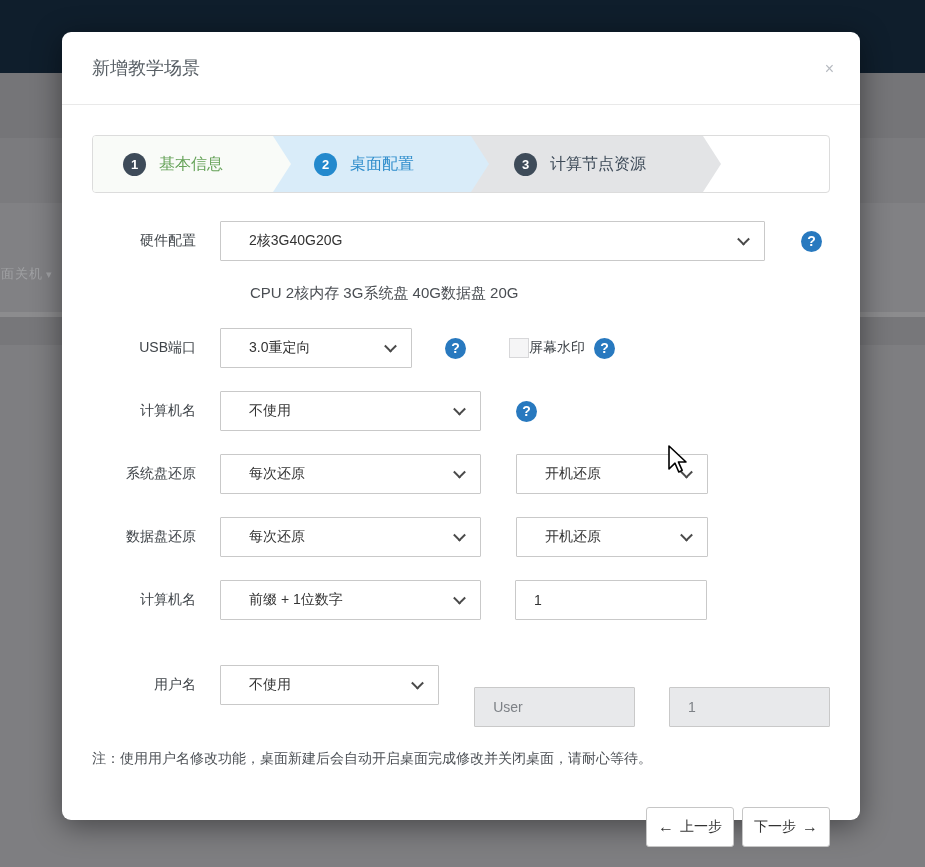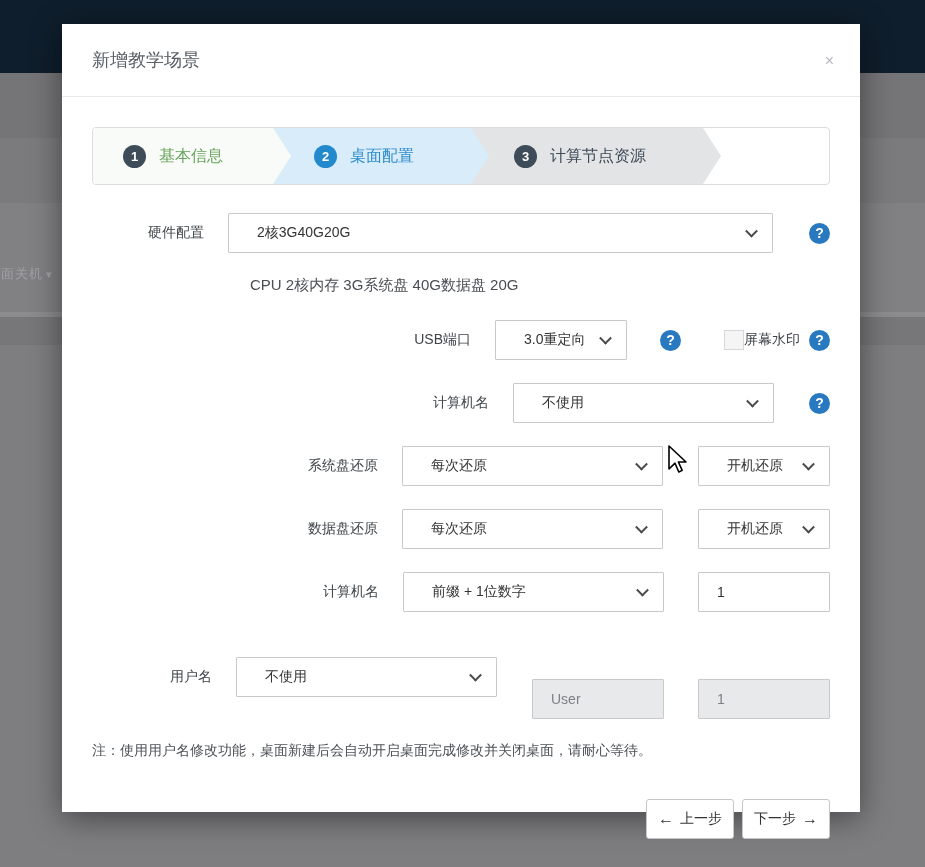--- a/index.html
+++ b/index.html
@@ -12,22 +12,22 @@
   .band-a   { position:absolute; left:0; top:73px;  width:925px; height:65px; background:#757578; }
   .band-b   { position:absolute; left:0; top:138px; width:925px; height:65px; background:#7b7b7e; }
   .band-c   { position:absolute; left:0; top:203px; width:925px; height:109px; background:#818184; }
   .band-line{ position:absolute; left:0; top:312px; width:925px; height:5px; background:#8c8c8e; }
   .band-d   { position:absolute; left:0; top:317px; width:925px; height:28px; background:#77777a; }
   .band-e   { position:absolute; left:0; top:345px; width:925px; height:522px; background:#7e7e81; }
   .partial-btn { position:absolute; left:1px; top:265px; font-size:13px; color:#a0a1a4; letter-spacing:1px; }
   .partial-btn .caret { font-size:11px; margin-left:3px; }
 
   
-  .modal { position:absolute; left:62px; top:24px; width:798px; height:788px;
-           background:#ffffff; border-radius:0; box-shadow:0 6px 30px rgba(0,0,0,.45); }
+  .modal { position:absolute; left:62px; top:32px; width:798px; height:788px;
+           background:#ffffff; border-radius:9px; box-shadow:0 6px 30px rgba(0,0,0,.45); }
   .modal-header { height:73px; border-bottom:1px solid #e9e9e9; padding:0 30px; position:relative; }
   .modal-title { line-height:73px; font-size:18px; color:#596066; }
   .modal-close { position:absolute; right:26px; top:0; line-height:73px; font-size:16px;
                  color:#b6bac0; cursor:pointer; }
 
   .modal-body { padding:30px 30px 0 30px; }
 
   
   .steps { height:58px; border:1px solid #dcdcdc; border-radius:4px; display:flex;
            align-items:stretch; overflow:hidden; background:#fff; }
@@ -41,30 +41,30 @@
   .step-1 .step-num { background:#3e4b59; }
   .step-2 .step-num { background:#2389cd; }
   .step-3 .step-num { background:#3e4b59; }
   .step-label { margin-left:13px; font-size:16px; white-space:nowrap; }
   .step-1 .step-label { color:#67a35a; }
   .step-2 .step-label { color:#2d8ccb; }
   .step-3 .step-label { color:#3e4b59; }
 
   
   .form { margin-top:28px; }
-  .row { display:flex; align-items:center; margin-bottom:23px;justify-content:flex-end; }
+  .row { display:flex; align-items:center; margin-bottom:23px; }
   .row-label { width:104px; text-align:right; margin-right:24px; font-size:14px; color:#3f4449; flex:0 0 104px; }
   .sel, .inp { height:40px; border:1px solid #c9c9c9; background:#fff; border-radius:1px;
                display:flex; align-items:center; padding-left:18px; font-size:14px; color:#333;
                position:relative; }
   .sel { cursor:pointer;padding-left:28px; }
   .sel .chev { position:absolute; right:16px; top:50%; width:9px; height:9px;
                border-right:2px solid #4a4a4a; border-bottom:2px solid #4a4a4a;
                transform:translateY(-70%) rotate(45deg); }
-  .w545 { width:545px; } .w223 { width:261px; } .w160 { width:132px; }
+  .w545 { width:545px; } .w223 { width:261px; } .w160 { width:192px; }
   .ml35 { margin-left:35px; } .ml34 { margin-left:34px; } .ml33 { margin-left:33px; }
   .inp.disabled { background:#e8e9eb; color:#7d8186;margin-top:44px; }
   .help { width:21px; height:21px; border-radius:50%; background:#2879bf; color:#fff;
           font-size:14px; font-weight:bold; display:flex; align-items:center; justify-content:center;
           margin-left:36px; flex:0 0 21px; cursor:pointer; }
   .help.tight { margin-left:9px; }
   .specs { margin:18px 0 25px 158px; display:flex; font-size:15px; color:#4a4e53; }
   .checkbox { width:20px; height:20px; background:#f5f5f6; border:1px solid #d7d7d9;
               margin-left:43px; flex:0 0 20px; cursor:pointer; }
   .chk-label { font-size:14px; color:#3f4449; }

